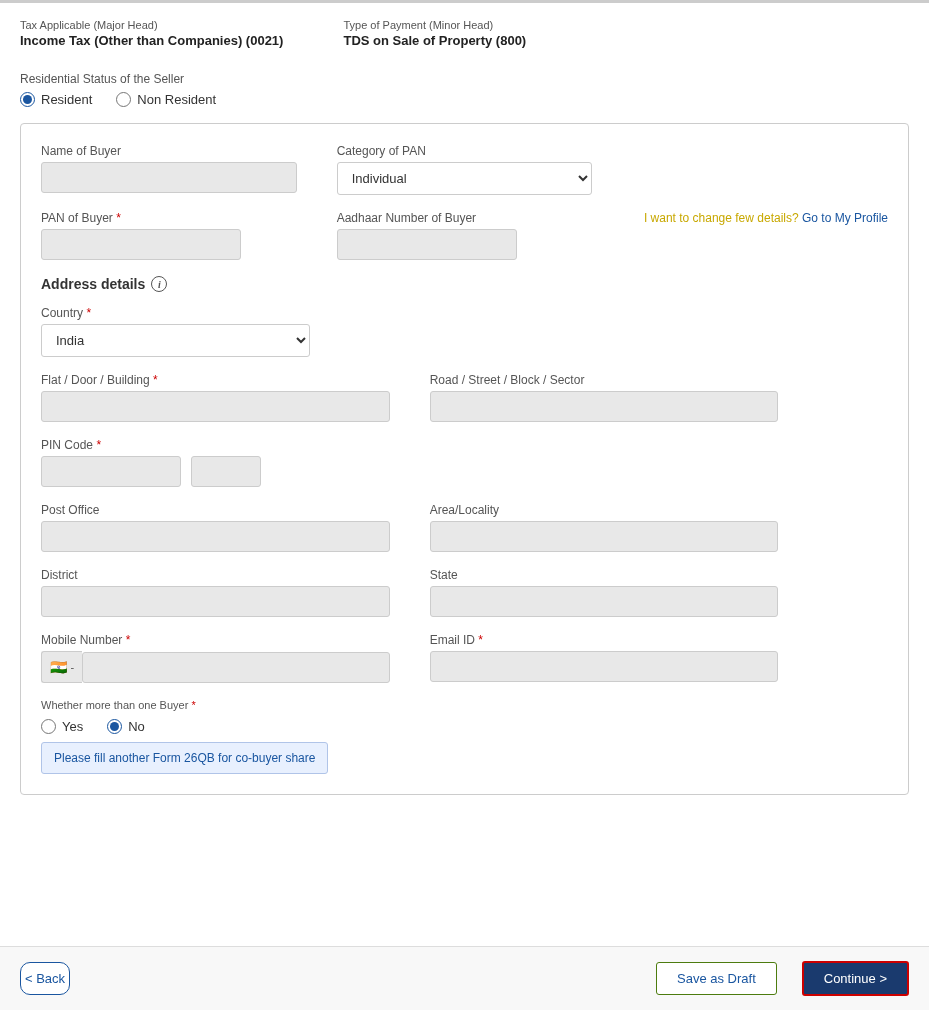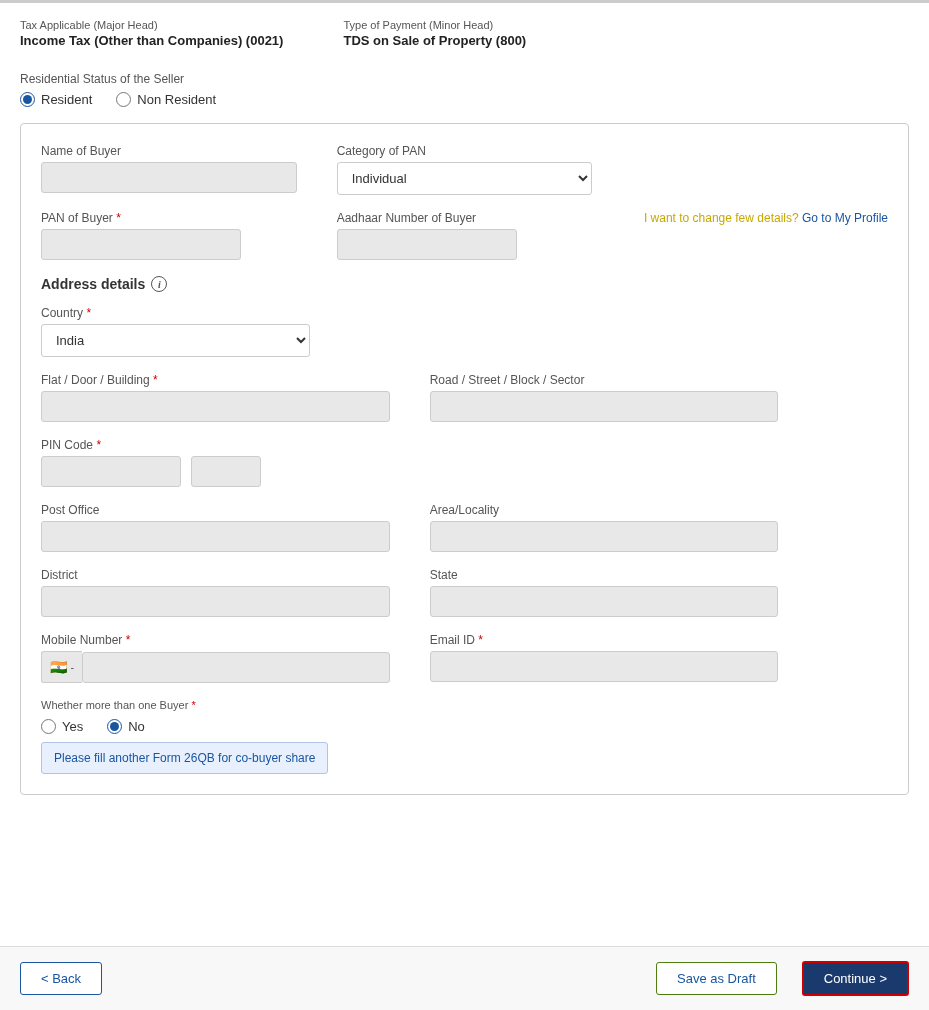--- a/index.html
+++ b/index.html
@@ -241,22 +241,22 @@
       padding: 14px 20px;
       display: flex;
       justify-content: space-between;
       align-items: center;
     }
 
     .btn-back {
       border: 1px solid #1a56a0;
       background: #fff;
       color: #1a56a0;
-      padding: 8px 20px;
-      border-radius: 3px;
+      padding: 8px 4px;
+      border-radius: 10px;
       font-size: 13px;
       cursor: pointer;
       display: flex;
       align-items: center;
       gap: 6px;
     }
 
     .footer-right {
       display: flex;
       gap: 12px;

